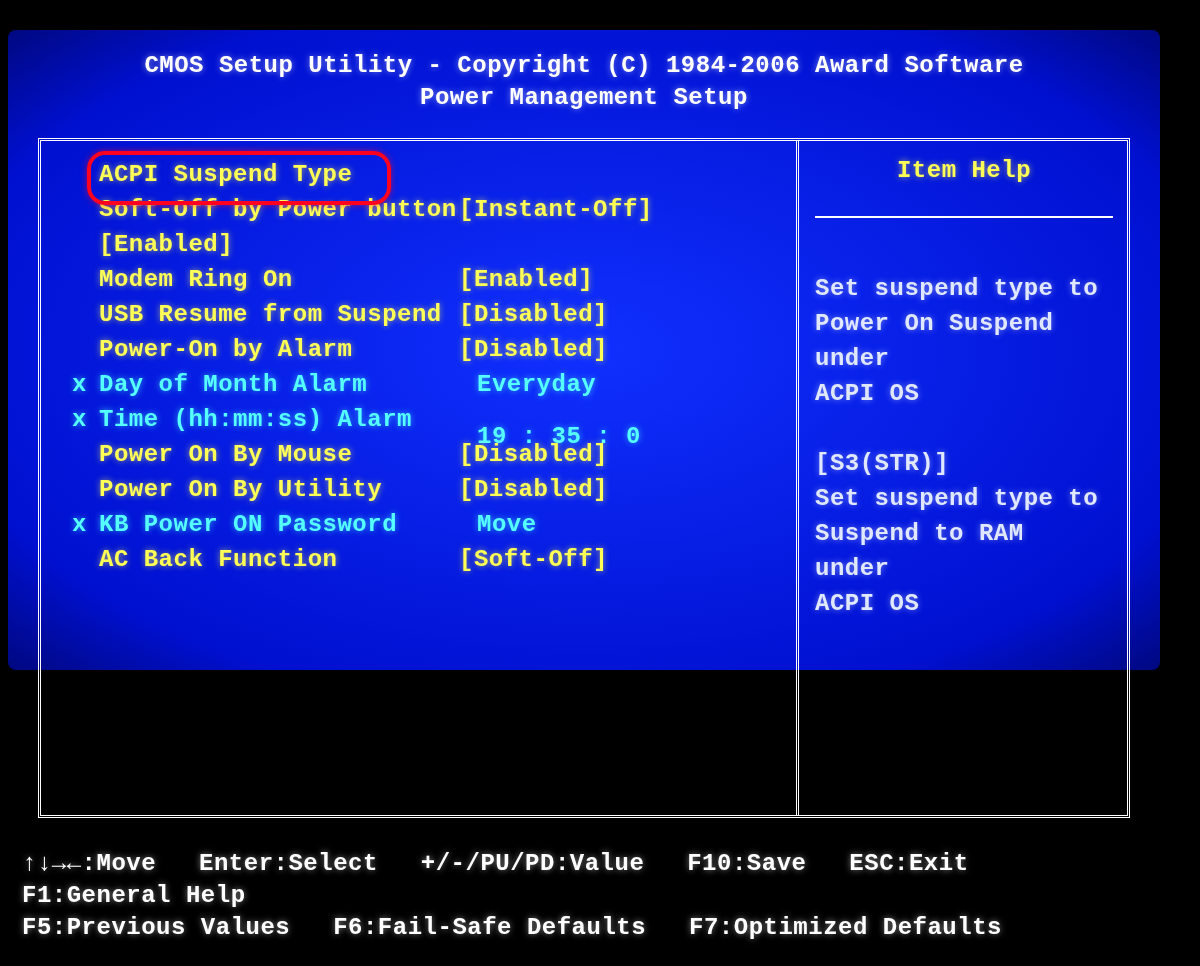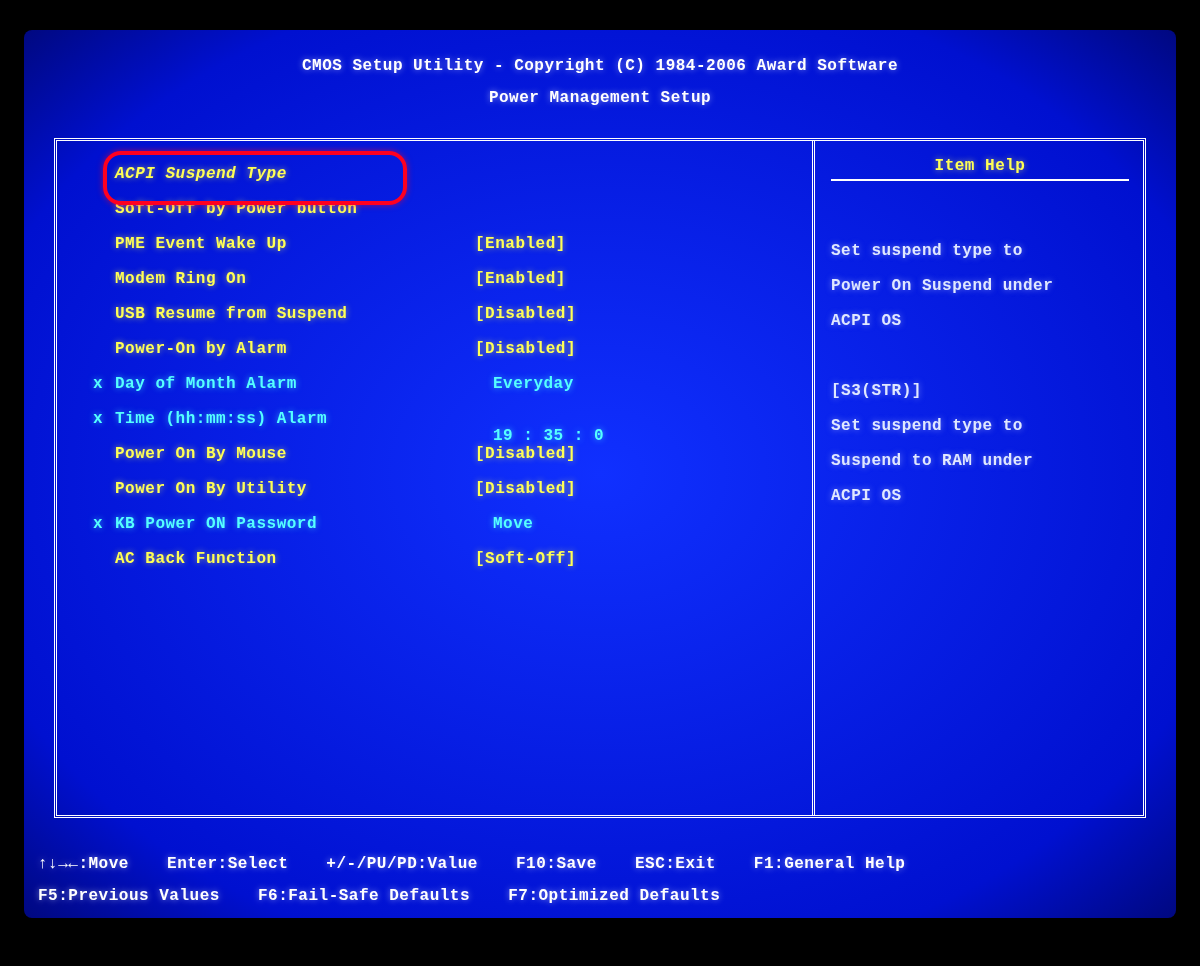--- a/index.html
+++ b/index.html
@@ -8,26 +8,26 @@
     background: #000;
     width: 1200px;
     height: 966px;
     font-family: "Courier New", monospace;
     overflow: hidden;
     position: relative;
   }
   .screen {
     position: absolute;
     top: 30px;
-    left: 24px;
+    left: 8px;
     width: 1152px;
-    height: 888px;
+    height: 640px;
     background: radial-gradient(ellipse at center, #1030ff 0%, #0010d0 80%, #000880 100%);
     color: #ffffff;
-    font-size: 16px;
+    font-size: 24px;
     font-weight: bold;
     letter-spacing: 0.5px;
     box-sizing: border-box;
     padding-top: 20px;
     border-radius: 8px;
   }
   .blur {
     text-shadow: 0 0 6px rgba(255,255,255,0.6);
   }
   .header {
@@ -76,21 +76,20 @@
     flex: 1;
   }
   .yellow { color: #ffff55; text-shadow: 0 0 6px rgba(255,255,80,0.6); }
   .cyan { color: #55ffff; text-shadow: 0 0 6px rgba(80,255,255,0.6); }
   .violet { color: #c8b0ff; text-shadow: 0 0 6px rgba(200,176,255,0.5); }
   .white { color: #ffffff; text-shadow: 0 0 6px rgba(255,255,255,0.5); }
   .lightw { color: #e0e8ff; text-shadow: 0 0 6px rgba(224,232,255,0.5); }
 
   .selected-label {
     position: relative;
-    font-style: italic;
   }
   .red-box {
     position: absolute;
     top: -6px;
     left: -12px;
     width: 296px;
     height: 46px;
     border: 4px solid #ff0020;
     border-radius: 18px;
     box-shadow: 0 0 6px rgba(255,0,32,0.6);
@@ -98,21 +97,21 @@
   }
   .sel-value {
     background: #d02020;
     color: #ffffdd;
     padding: 2px 4px;
   }
 
   .help-title {
     text-align: center;
     border-bottom: 2px solid #fff;
-    padding-bottom: 4px;
+    padding-bottom: 32px;
     margin-bottom: 18px;
   }
   .help-body {
     line-height: 35px;
   }
   .help-body .spacer { height: 35px; }
   .menu-level-arrow {
     display: inline-block;
     width: 0; height: 0;
     border-top: 6px solid transparent;
@@ -143,24 +142,24 @@
 
   <div class="panel">
     <div class="left-panel" id="settings-panel">
         <div class="row">
           <div class="mark yellow"></div>
           <div class="label yellow selected-label"><span>ACPI Suspend Type</span><div class="red-box"></div></div>
         </div>
         <div class="row">
           <div class="mark yellow"></div>
           <div class="label yellow">Soft-Off by Power button</div>
-        </div>
-        <div class="row">
-          <div class="mark yellow"></div>
-          <div class="label yellow">PME Event Wake Up</div>
+          <div class="value yellow">[Instant-Off]</div>
+        </div>
+        <div class="row">
+          <div class="mark yellow"></div>
           <div class="value yellow">[Enabled]</div>
         </div>
         <div class="row">
           <div class="mark yellow"></div>
           <div class="label yellow">Modem Ring On</div>
           <div class="value yellow">[Enabled]</div>
         </div>
         <div class="row">
           <div class="mark yellow"></div>
           <div class="label yellow">USB Resume from Suspend</div>

